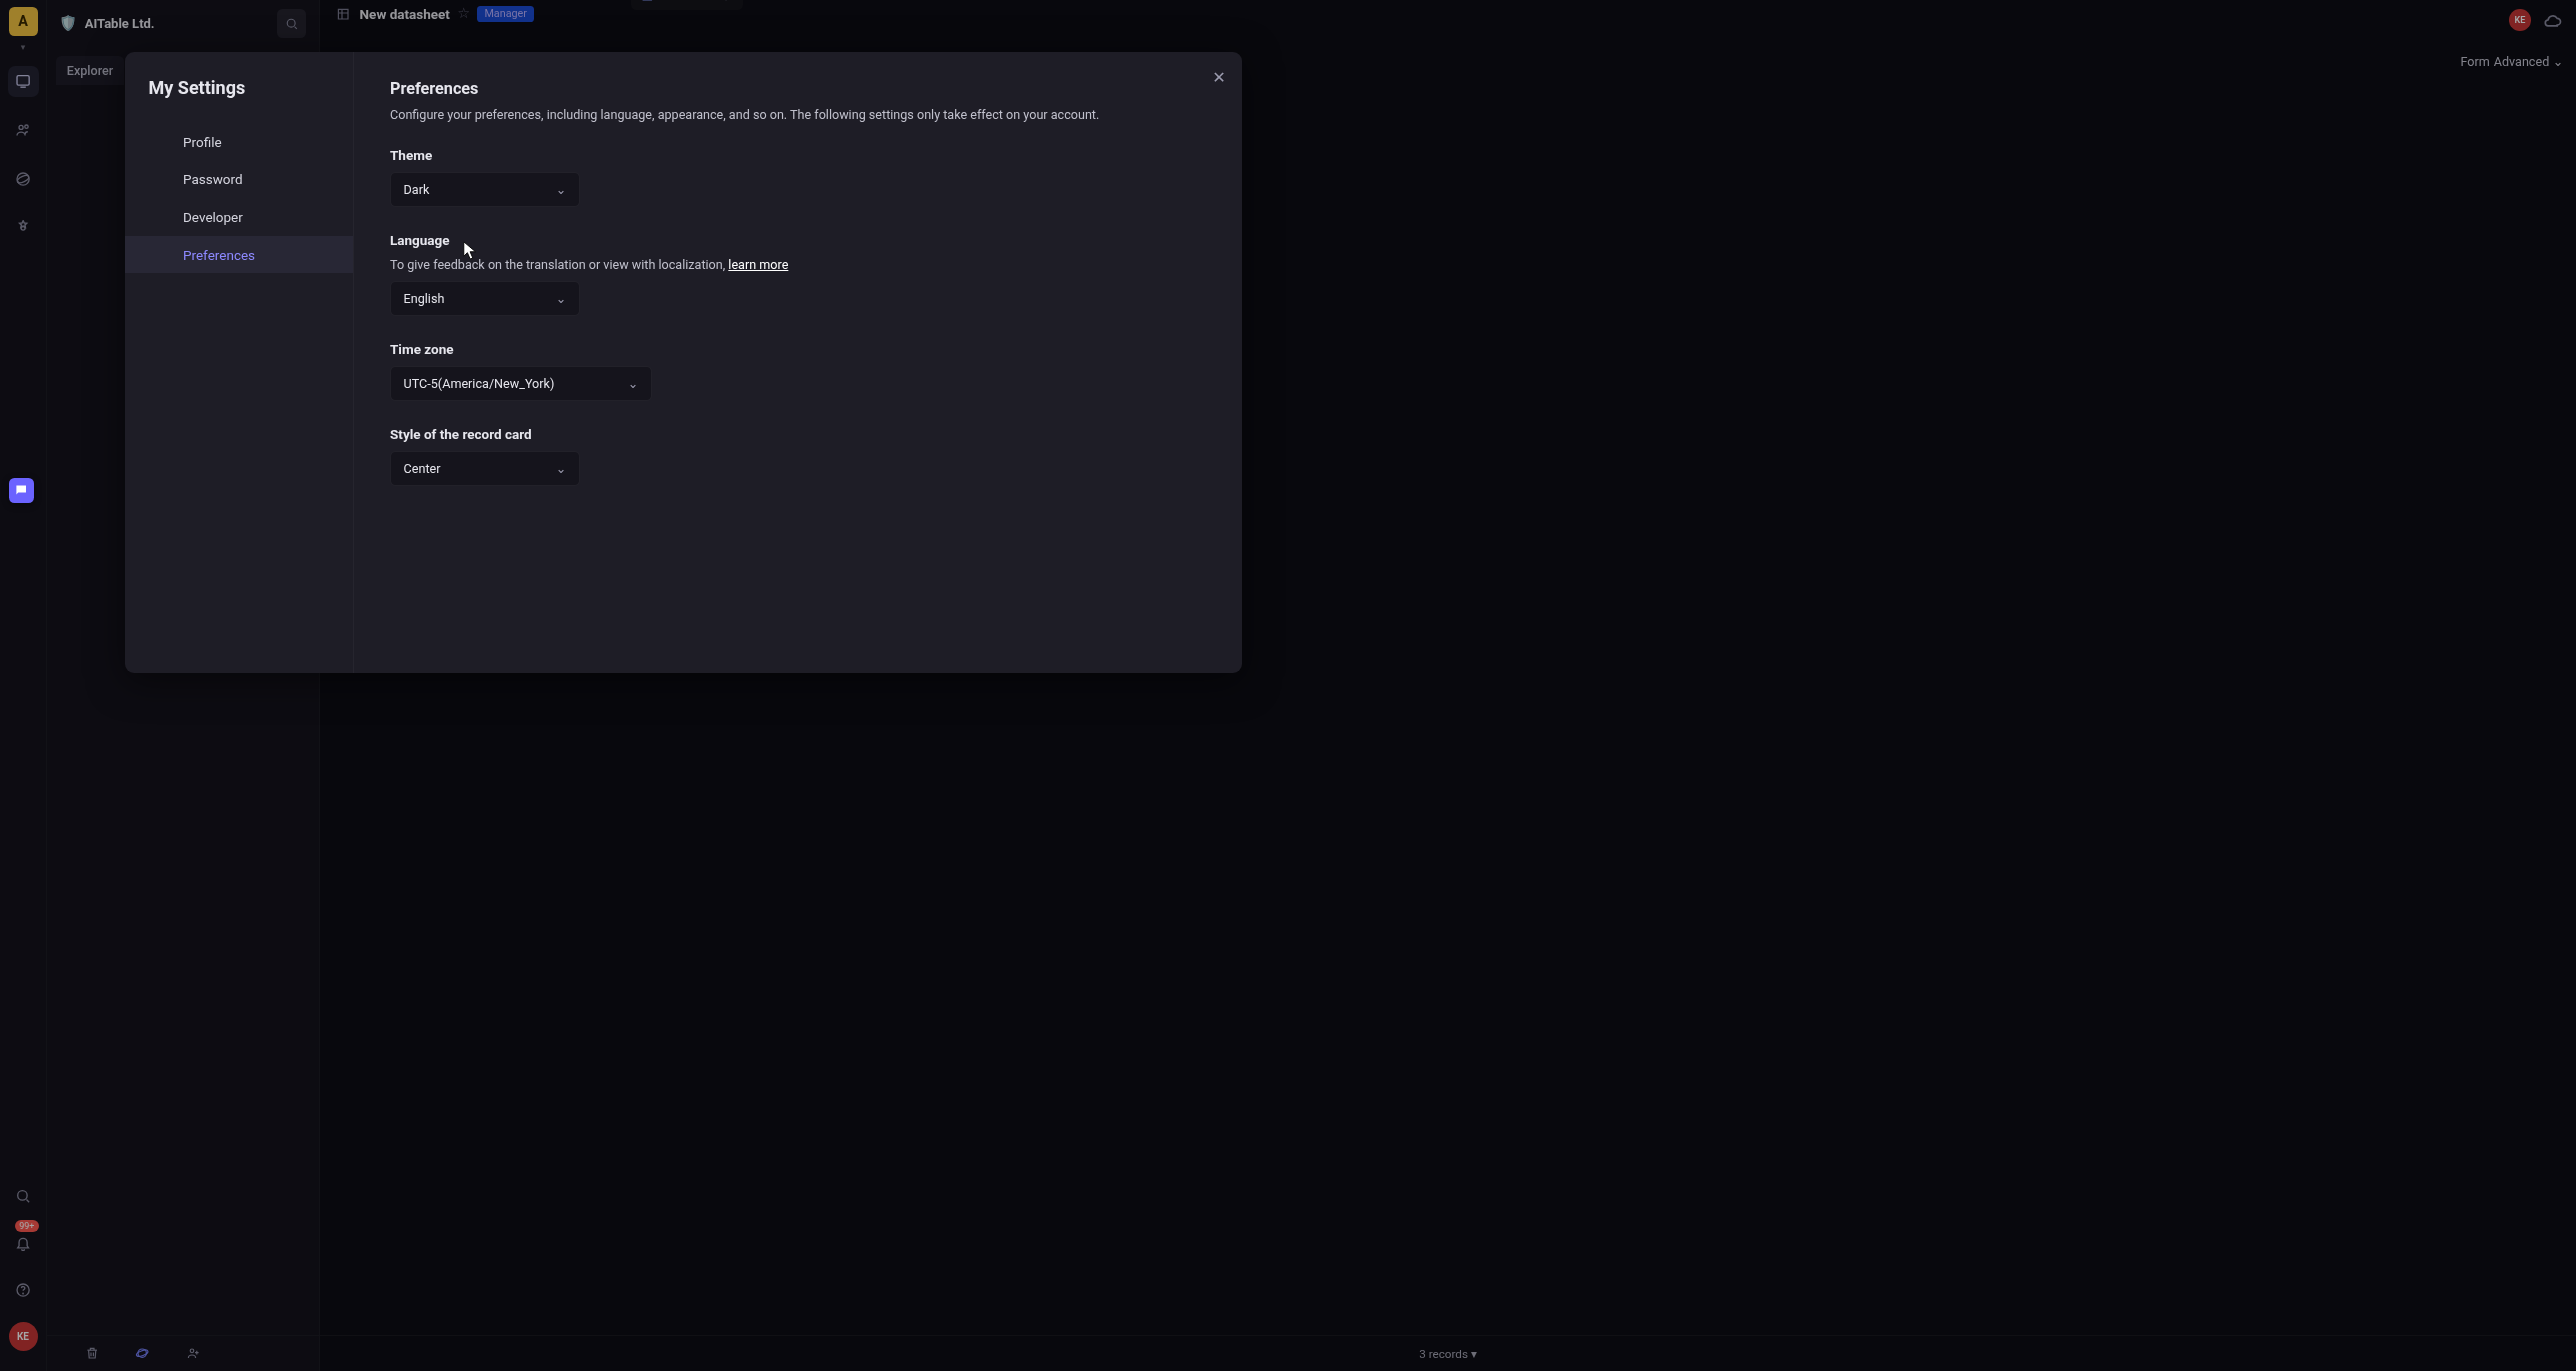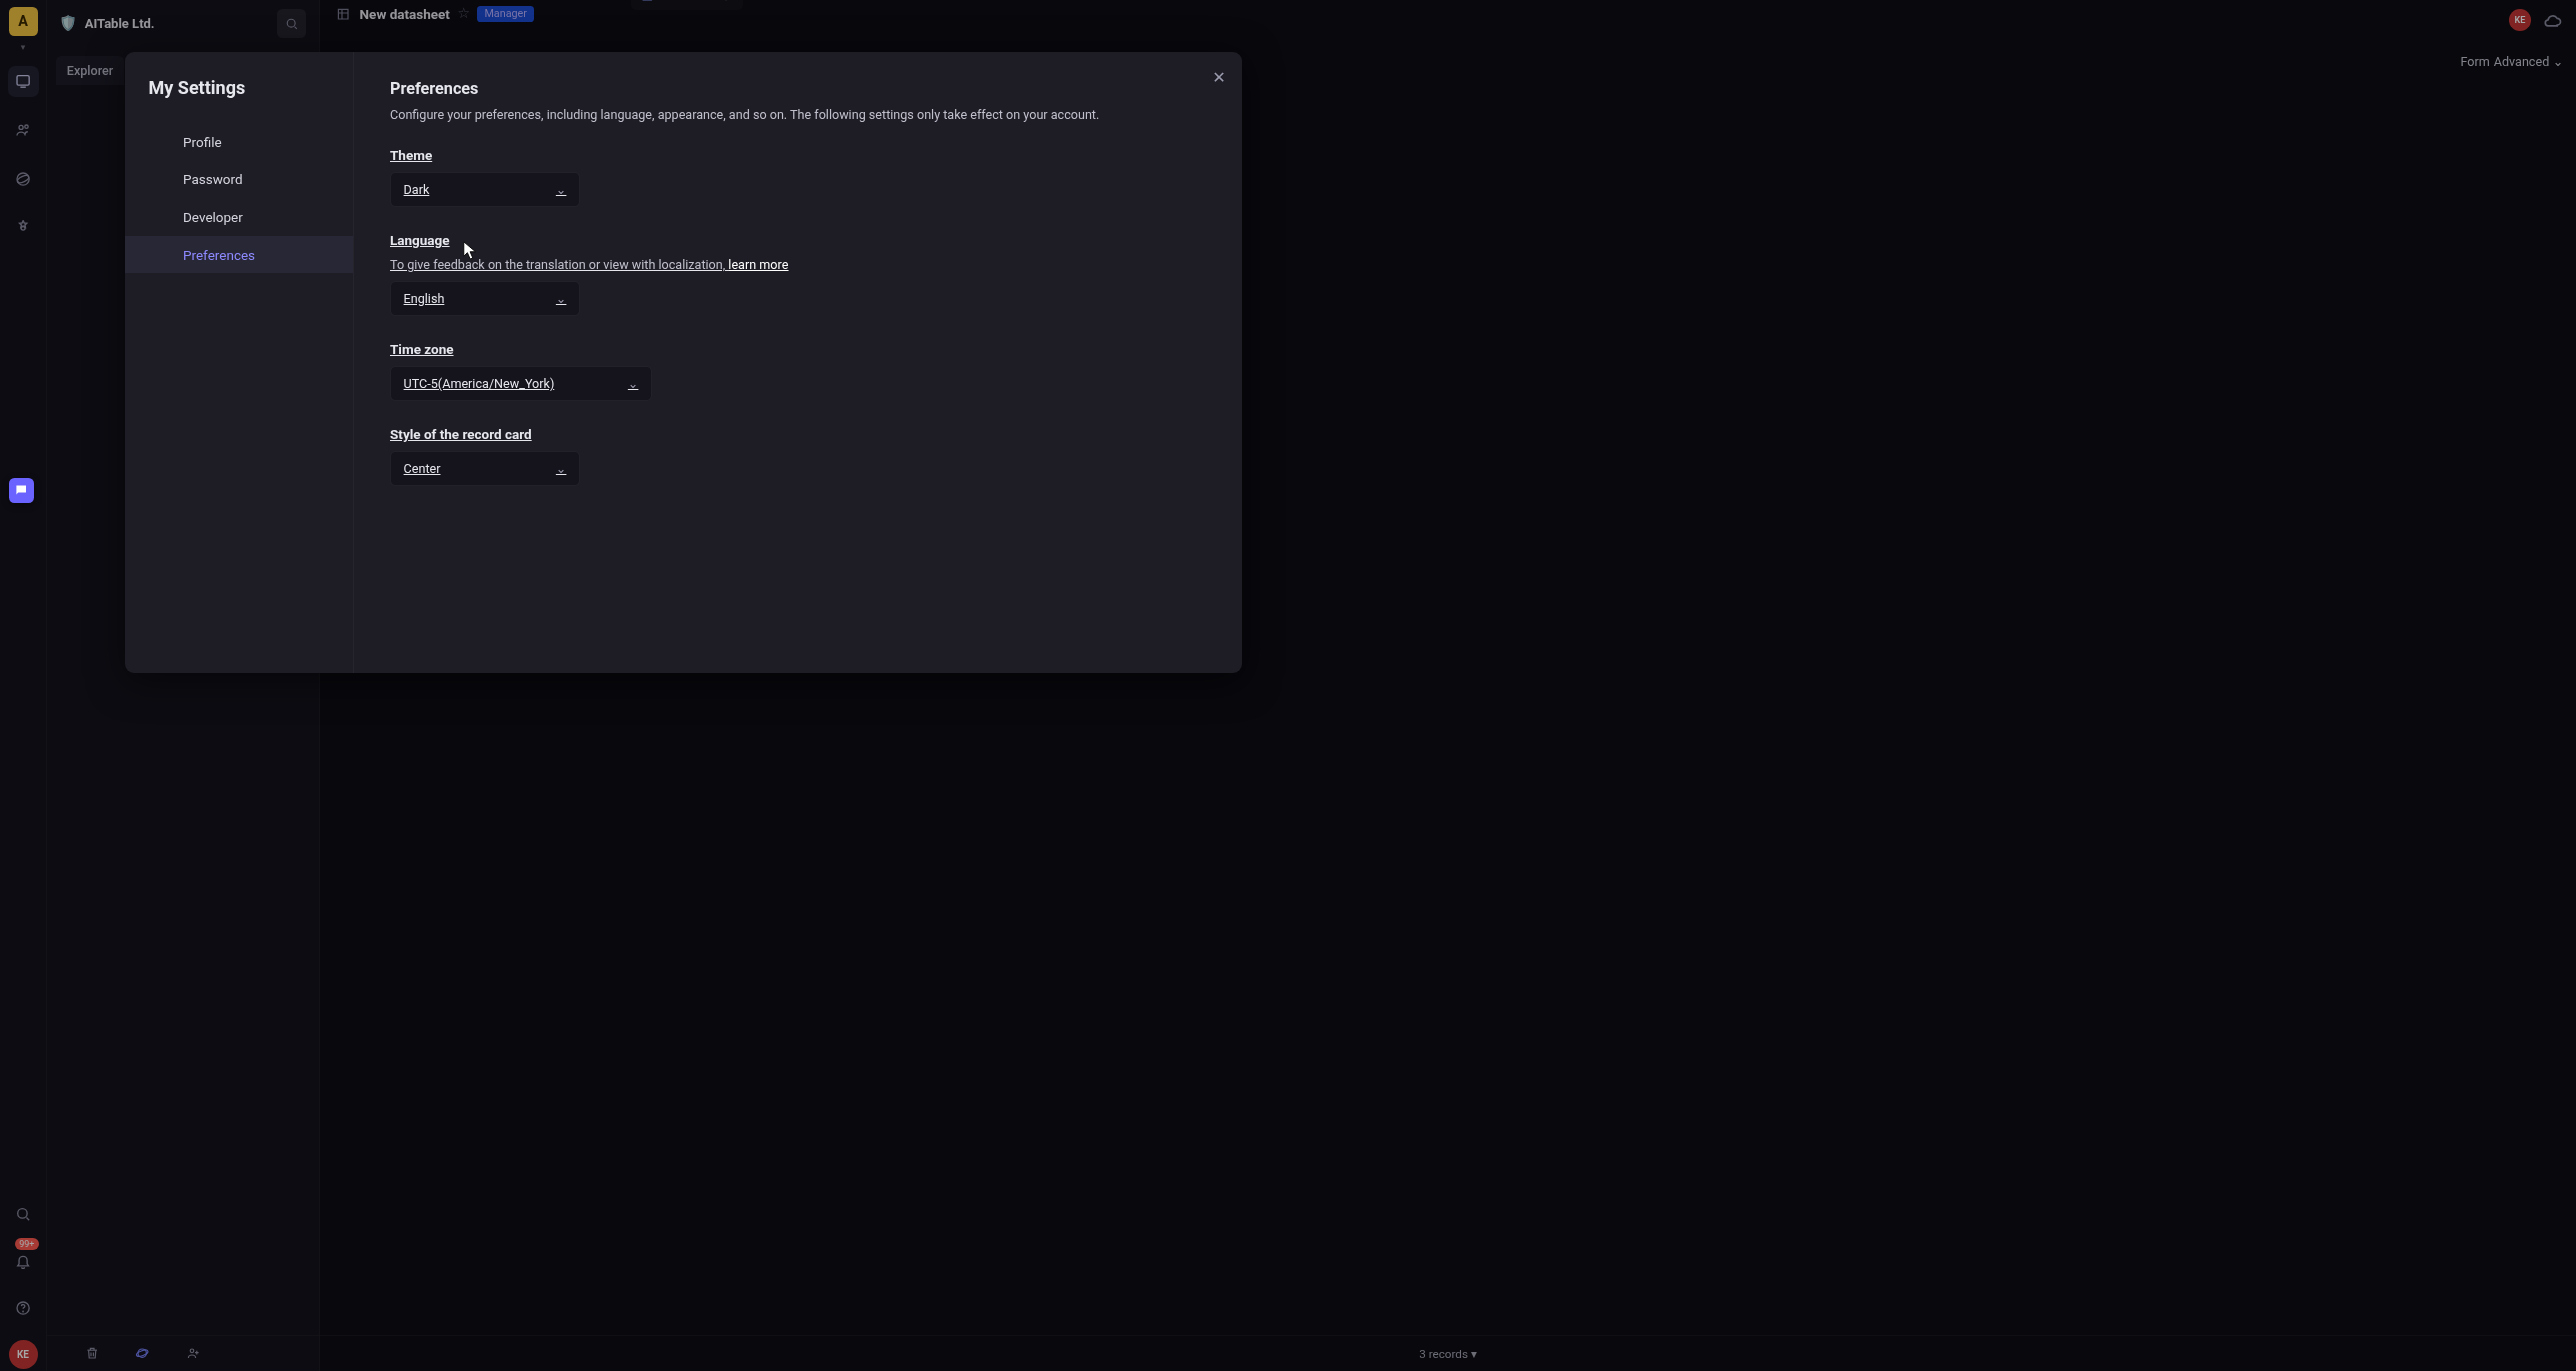--- a/index.html
+++ b/index.html
@@ -46,21 +46,21 @@
   width: 31px; height: 31px;
   display:flex; align-items:center; justify-content:center;
   color: #8b8ba0;
   cursor: pointer;
   border-radius: 7.2px;
 }
 .rail .rail-icon.active { background: #242434; color: #c9c9ec; }
 .rail .spacer { flex: 1; }
 .rail .bottom-icons {
   display:flex; flex-direction:column; gap:16.2px; align-items:center;
-  padding-bottom: 2px;
+  padding-bottom: 20px;
 }
 .rail .badge {
   position:relative;
 }
 .rail .badge .count {
   position:absolute; top:-7.2px; left:7.2px;
   background:#ff5a52; color:#fff;
   font-size:9px; padding:0.9px 4.5px;
   border-radius: 902px;
 }
@@ -253,21 +253,21 @@
 .section-title {
   font-size: 16.2px;
   font-weight: 700;
   margin-bottom: 9px;
 }
 .section-desc {
   font-size: 12.6px;
   color: #c0c0cc;
   margin-bottom: 25px;
 }
-.field-group { margin-bottom: 25px; text-decoration: underline; }
+.field-group { margin-bottom: 25px; }
 .field-label {
   font-weight: 700;
   font-size: 13.5px;
   margin-bottom: 9px;
 }
 .field-sub {
   font-size:12.6px;
   color:#c0c0cc;
   margin-bottom: 9px;
 }

